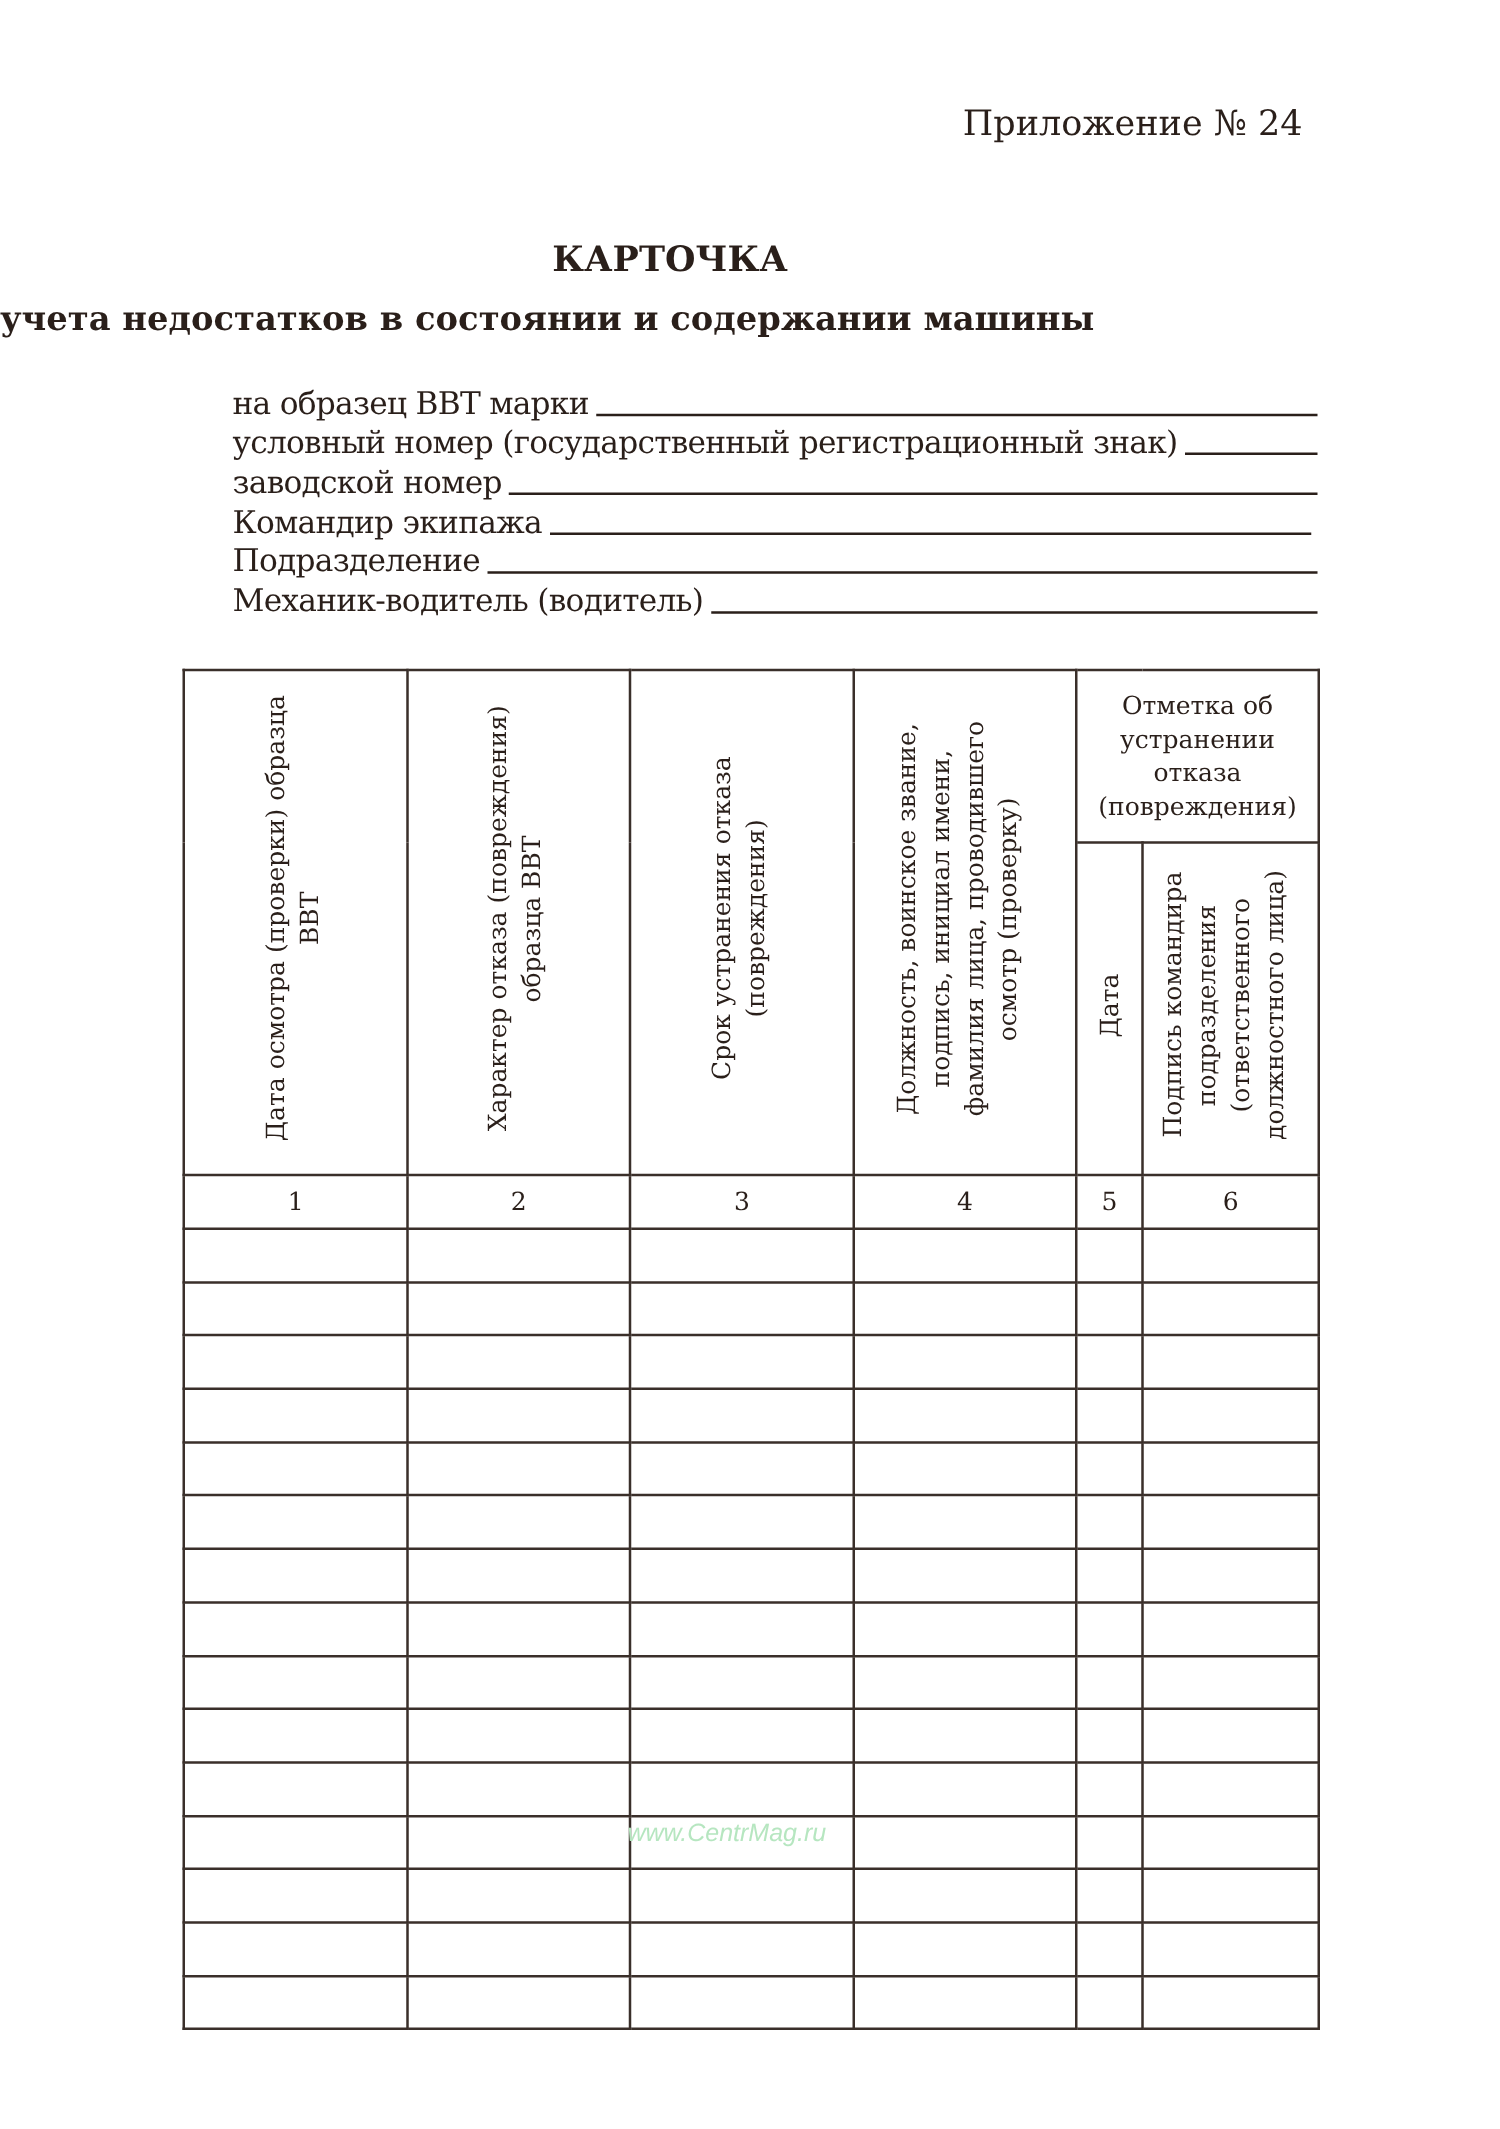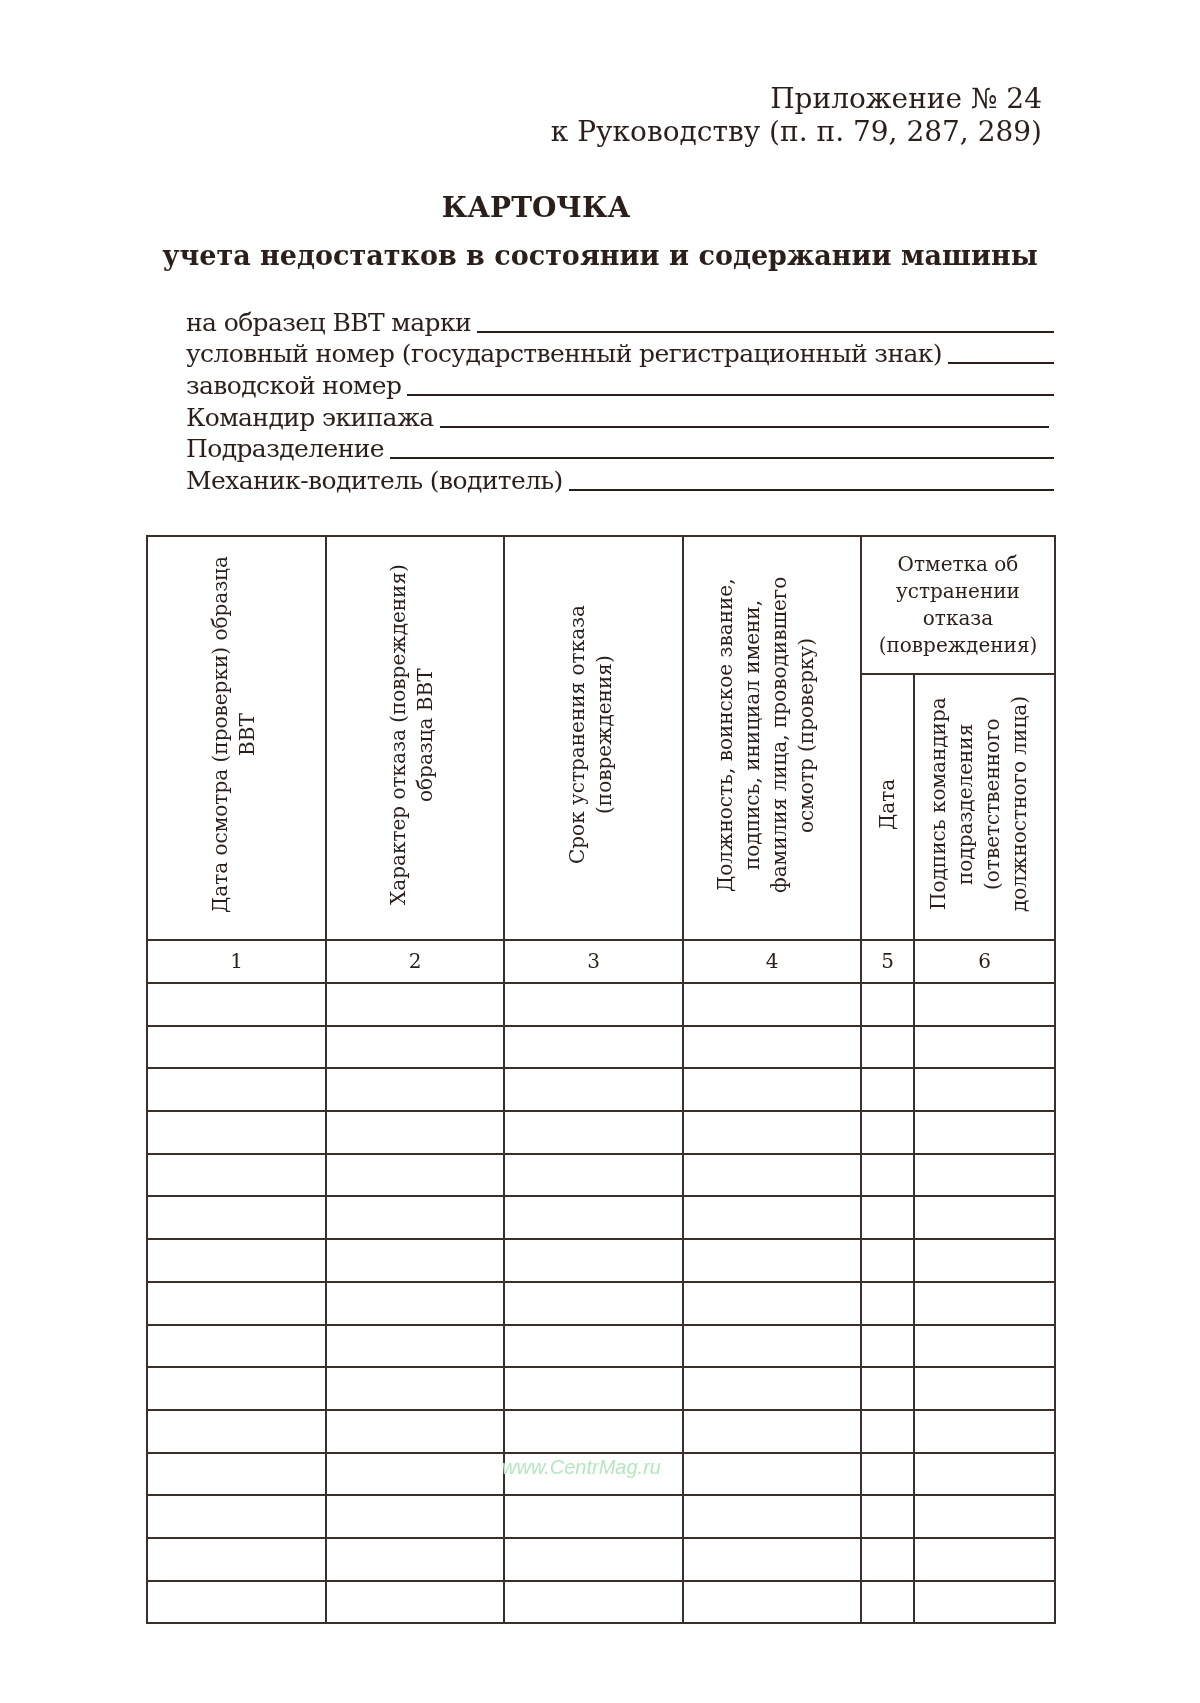--- a/index.html
+++ b/index.html
@@ -3,21 +3,21 @@
 <meta charset="utf-8">
 <style>
   html, body { margin: 0; padding: 0; background: #ffffff; }
   body { width: 1200px; height: 1703px; position: relative; overflow: hidden;
          font-family: "DejaVu Serif", "Liberation Serif", serif; color: #2a1f1a; }
   .appendix { position: absolute; right: 158px; top: 82px; text-align: right;
               font-size: 28px; line-height: 33px; }
   .appendix div { white-space: nowrap; }
   .title { position: absolute; left: 0; width: 1072px; top: 190px; text-align: center;
            font-weight: bold; font-size: 28px; line-height: 36px; }
-  .subtitle { position: absolute; left: 0; width: 1200px; top: 238px; text-align: center;
+  .subtitle { position: absolute; left: 0; width: 1200px; top: 238px; text-align: left;
               font-weight: bold; font-size: 27px; line-height: 36px; }
   .fields { position: absolute; left: 186px; top: 306px; width: 868px; }
   .field { display: flex; align-items: flex-end; height: 31.7px; font-size: 25px; line-height: 31px; }
   .field .lbl { white-space: nowrap; letter-spacing: -0.6px; }
   .field .line { flex: 1; border-bottom: 2px solid #2a1f1a; margin-left: 6px; margin-bottom: 5px; height: 0; }
   .field.short .line { margin-right: 5px; }
 
   table.card { position: absolute; left: 146px; top: 535px; width: 908px;
                border-collapse: collapse; table-layout: fixed; }
   table.card td { border: 2px solid #3a2f2a; padding: 0; text-align: center; vertical-align: middle;
@@ -31,21 +31,20 @@
   .data-row td { height: 40.7px; }
   .group-lbl { padding: 4px 6px; line-height: 28px; font-size: 21px; }
   .watermark { position: absolute; left: 502px; top: 1456px; font-family: Liberation Sans, sans-serif;
                font-style: italic; font-size: 20px; color: #b6e6c0; letter-spacing: 0px; }
 </style>
 </head>
 <body>
 
 <div class="appendix">
   <div>Приложение № 24</div>
-  <div>к Руководству (п. п. 79, 287, 289)</div>
 </div>
 
 <div class="title">КАРТОЧКА</div>
 <div class="subtitle">учета недостатков в состоянии и содержании машины</div>
 
 <div class="fields">
   <div class="field">
     <span class="lbl">на образец ВВТ марки</span>
     <span class="line"></span>
   </div>

